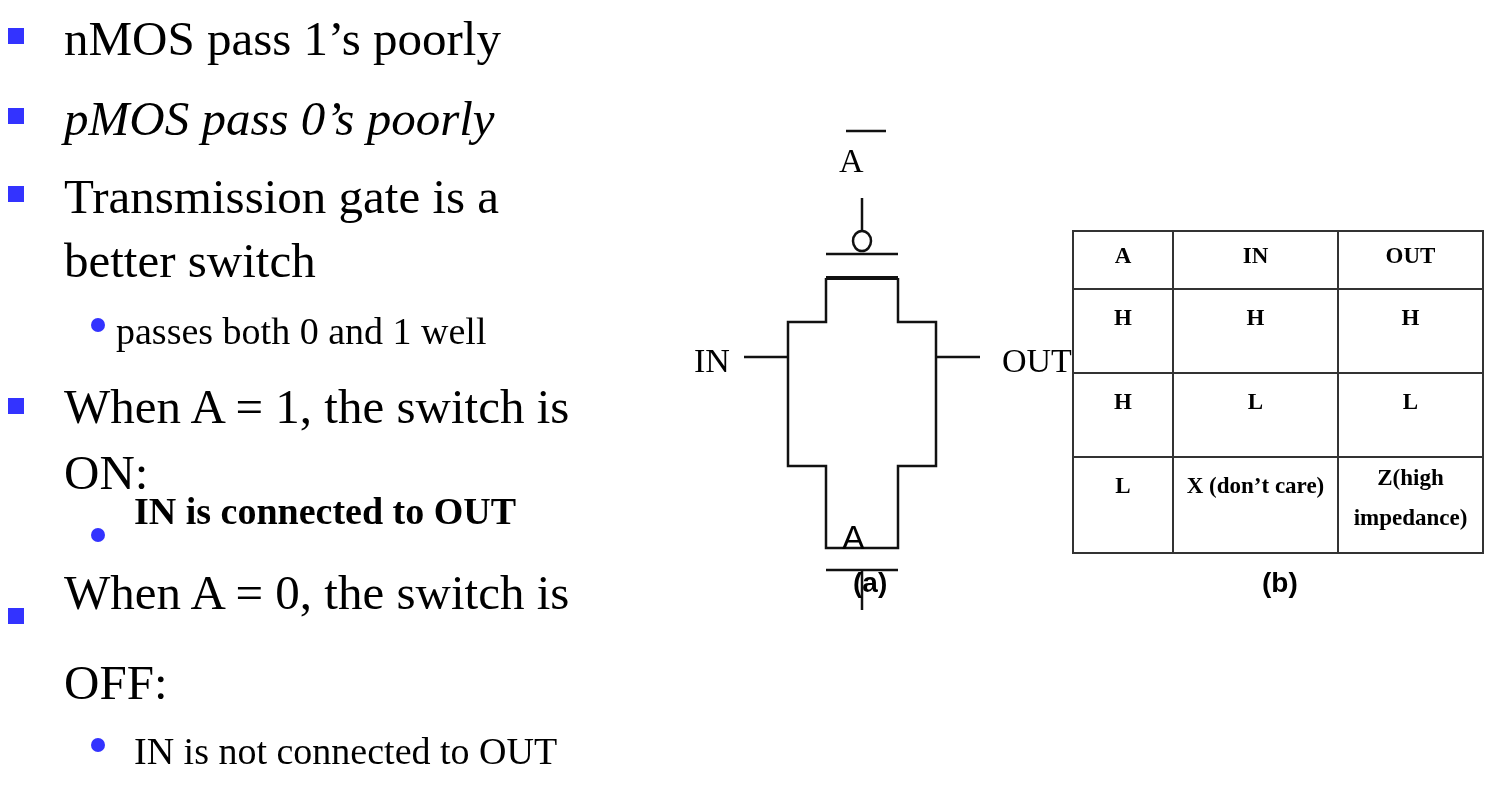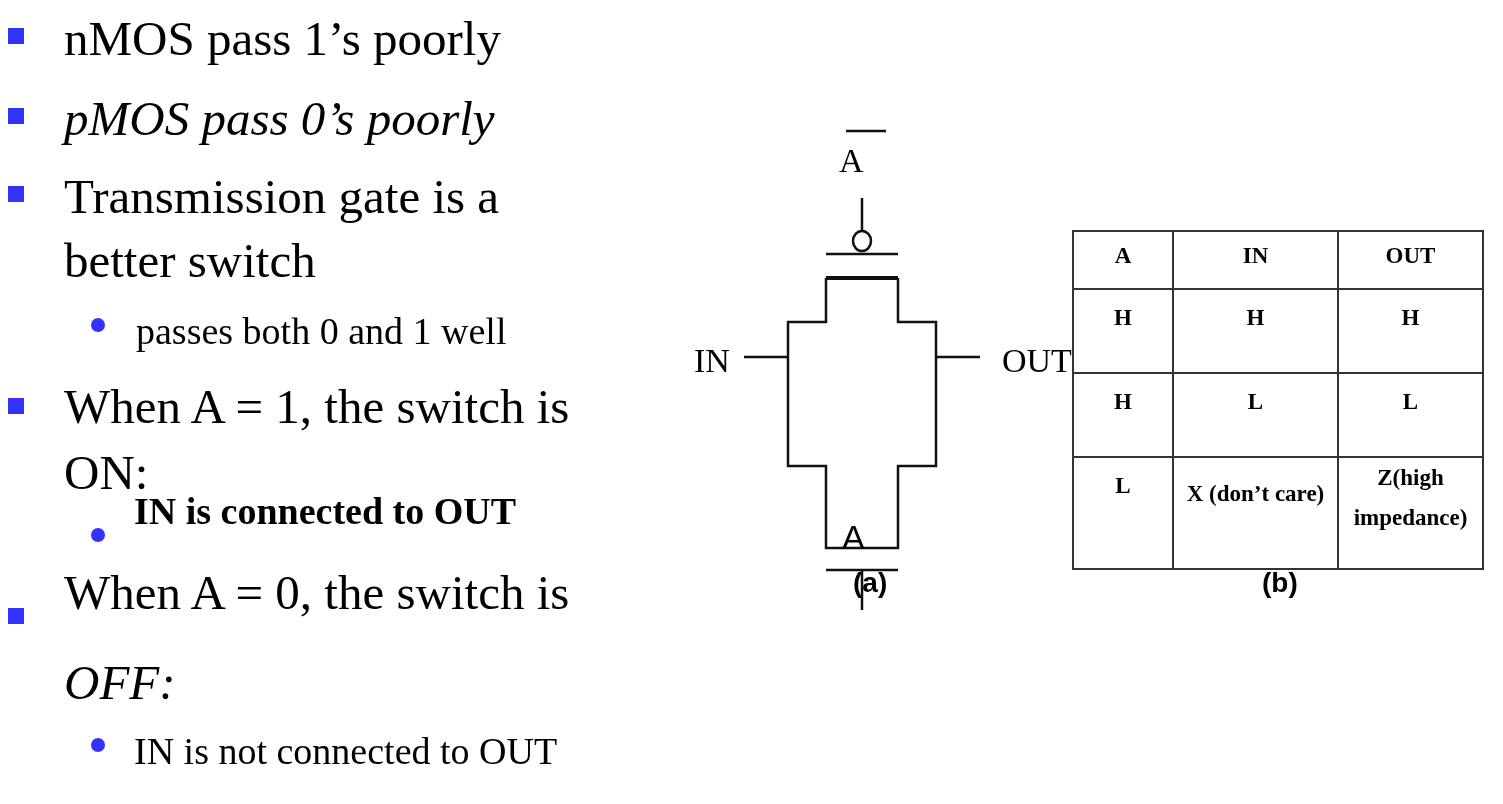--- a/index.html
+++ b/index.html
@@ -26,32 +26,32 @@
   <div class="lvl1" style="left:64px;top:6px;">nMOS pass 1’s poorly</div>
 
   <span class="sq" style="left:8px;top:108px;"></span>
   <div class="lvl1" style="left:64px;top:86px;font-style:italic;">pMOS pass 0’s poorly</div>
 
   <span class="sq" style="left:8px;top:186px;"></span>
   <div class="lvl1" style="left:64px;top:164px;">Transmission gate is a</div>
   <div class="lvl1" style="left:64px;top:228px;">better switch</div>
 
   <span class="dot" style="left:91px;top:318px;"></span>
-  <div class="lvl2" style="left:136px;top:308px;">passes both 0 and 1 well</div>
+  <div class="lvl2" style="left:116px;top:308px;">passes both 0 and 1 well</div>
 
   <span class="sq" style="left:8px;top:398px;"></span>
   <div class="lvl1" style="left:64px;top:374px;">When A = 1, the switch is</div>
   <div class="lvl1" style="left:64px;top:440px;text-align:right;">ON:</div>
 
   <span class="dot" style="left:91px;top:528px;"></span>
   <div class="lvl2" style="left:134px;top:488px;font-weight:bold;">IN is connected to OUT</div>
 
   <span class="sq" style="left:8px;top:608px;"></span>
   <div class="lvl1" style="left:64px;top:560px;">When A = 0, the switch is</div>
-  <div class="lvl1" style="left:64px;top:650px;font-style:italic;">OFF:</div>
+  <div class="lvl1" style="left:64px;top:650px;">OFF:</div>
 
   <span class="dot" style="left:91px;top:738px;"></span>
   <div class="lvl2" style="left:134px;top:728px;">IN is not connected to OUT</div>
 </div>
 
 <svg class="fig" style="left:680px;top:110px;" width="400" height="500">
   <g stroke="#111" stroke-width="2.5" fill="none">
 
     <line x1="166" y1="21" x2="206" y2="21"></line>
 
@@ -88,18 +88,18 @@
     <td>H</td>
     <td>H</td>
   </tr>
   <tr>
     <td>H</td>
     <td>L</td>
     <td>L</td>
   </tr>
   <tr class="last">
     <td>L</td>
-    <td style="padding:16px 10px;font-family:Liberation Serif, serif;">X (don’t care)</td>
+    <td style="padding:8px 10px;font-family:Liberation Serif, serif;">X (don’t care)</td>
     <td style="padding:0 6px;border-radius:14px;">Z(high impedance)</td>
   </tr>
 </tbody>
   </table>
 <div class="fig caption" style="left:1262px;top:567px;">(b)</div>
 
 </body></html>

